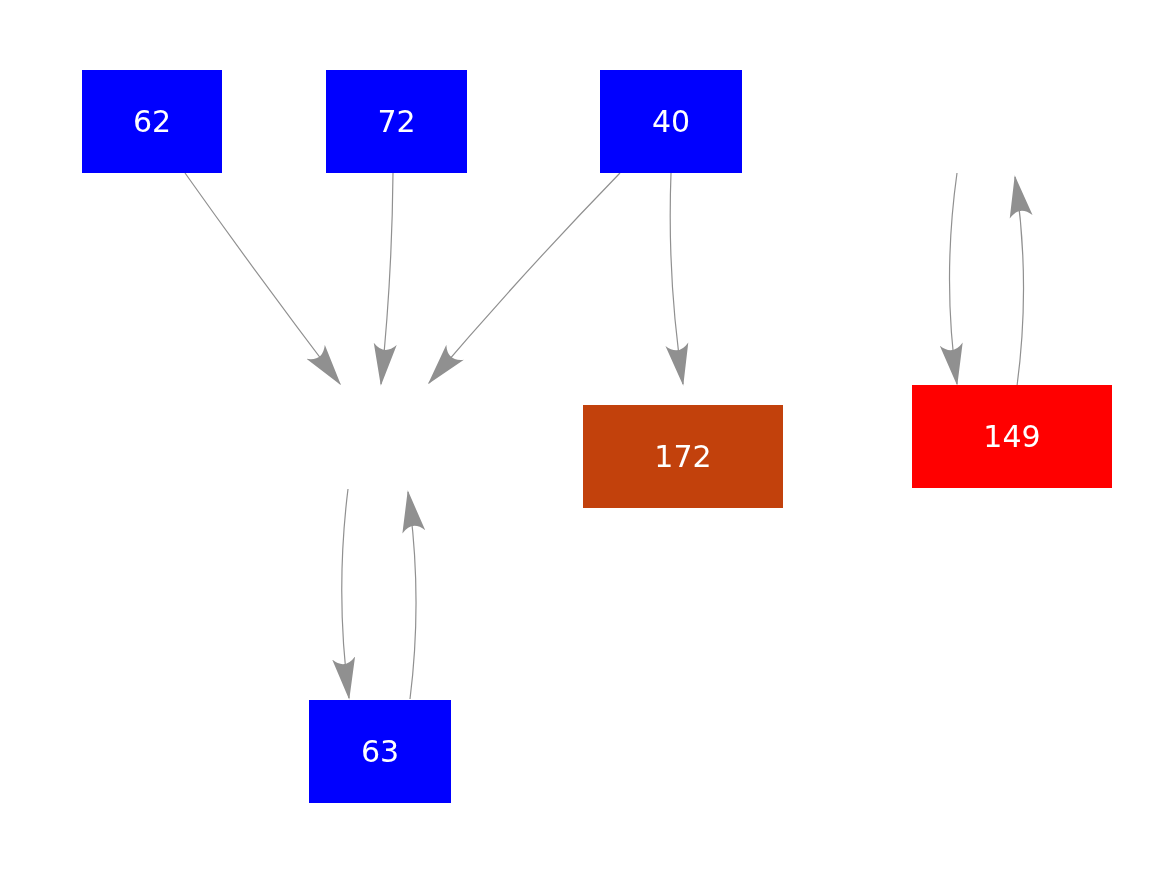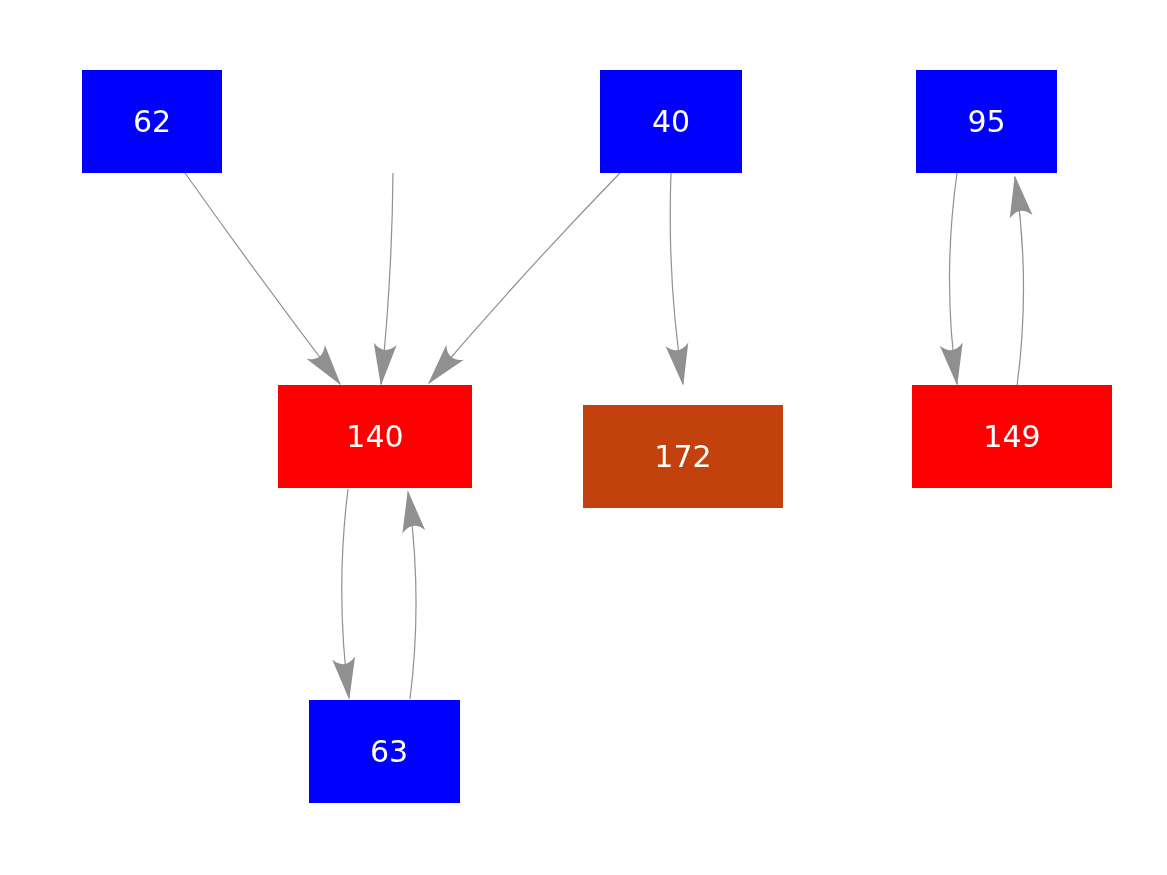--- a/index.html
+++ b/index.html
@@ -50,20 +50,19 @@
       <path d="M 393 173 Q 392 280 381 384" fill="none" stroke="#909090" stroke-width="1.2" marker-end="url(#arrowhead)"></path>
       <path d="M 620 173 Q 520 276 429 383" fill="none" stroke="#909090" stroke-width="1.2" marker-end="url(#arrowhead)"></path>
       <path d="M 671 173 Q 667 280 683 384" fill="none" stroke="#909090" stroke-width="1.2" marker-end="url(#arrowhead)"></path>
       <path d="M 957 173 Q 942 280 957 384" fill="none" stroke="#909090" stroke-width="1.2" marker-end="url(#arrowhead)"></path>
       <path d="M 1017 386 Q 1031 281 1015 177" fill="none" stroke="#909090" stroke-width="1.2" marker-end="url(#arrowhead)"></path>
       <path d="M 348 489 Q 335 594 349 698" fill="none" stroke="#909090" stroke-width="1.2" marker-end="url(#arrowhead)"></path>
       <path d="M 410 699 Q 423 595 408 492" fill="none" stroke="#909090" stroke-width="1.2" marker-end="url(#arrowhead)"></path>
     </svg>
   <div id="node-layer">
       <div class="node" style="left: 82px; top: 70px; width: 140px; height: 103px; background: rgb(0, 0, 255); color: rgb(255, 255, 255);">62</div>
+      <div class="node" style="left: 326px; top: 70px; width: 141px; height: 103px; background: rgb(0, 0, 255); color: rgb(255, 255, 255);">72</div>
       <div class="node" style="left: 600px; top: 70px; width: 142px; height: 103px; background: rgb(0, 0, 255); color: rgb(255, 255, 255);">40</div>
-      <div class="node" style="left: 916px; top: 70px; width: 141px; height: 103px; background: rgb(0, 0, 255); color: rgb(255, 255, 255);">95</div>
-      <div class="node" style="left: 278px; top: 385px; width: 194px; height: 103px; background: rgb(255, 0, 0); color: rgb(255, 255, 255);">140</div>
       <div class="node" style="left: 583px; top: 405px; width: 200px; height: 103px; background: #c2410c; color: rgb(255, 255, 255);">172</div>
       <div class="node" style="left: 887px; top: 385px; width: 200px; height: 103px; background: rgb(255, 0, 0); color: rgb(255, 255, 255); margin-left: 25px;">149</div>
-      <div class="node" style="left: 309px; top: 700px; width: 142px; height: 103px; background: rgb(0, 0, 255); color: rgb(255, 255, 255); padding-left: 9px;">63</div>
+      <div class="node" style="left: 309px; top: 700px; width: 142px; height: 103px; background: rgb(0, 0, 255); color: rgb(255, 255, 255);">63</div>
     </div>
 </div>
 
 </body></html>

